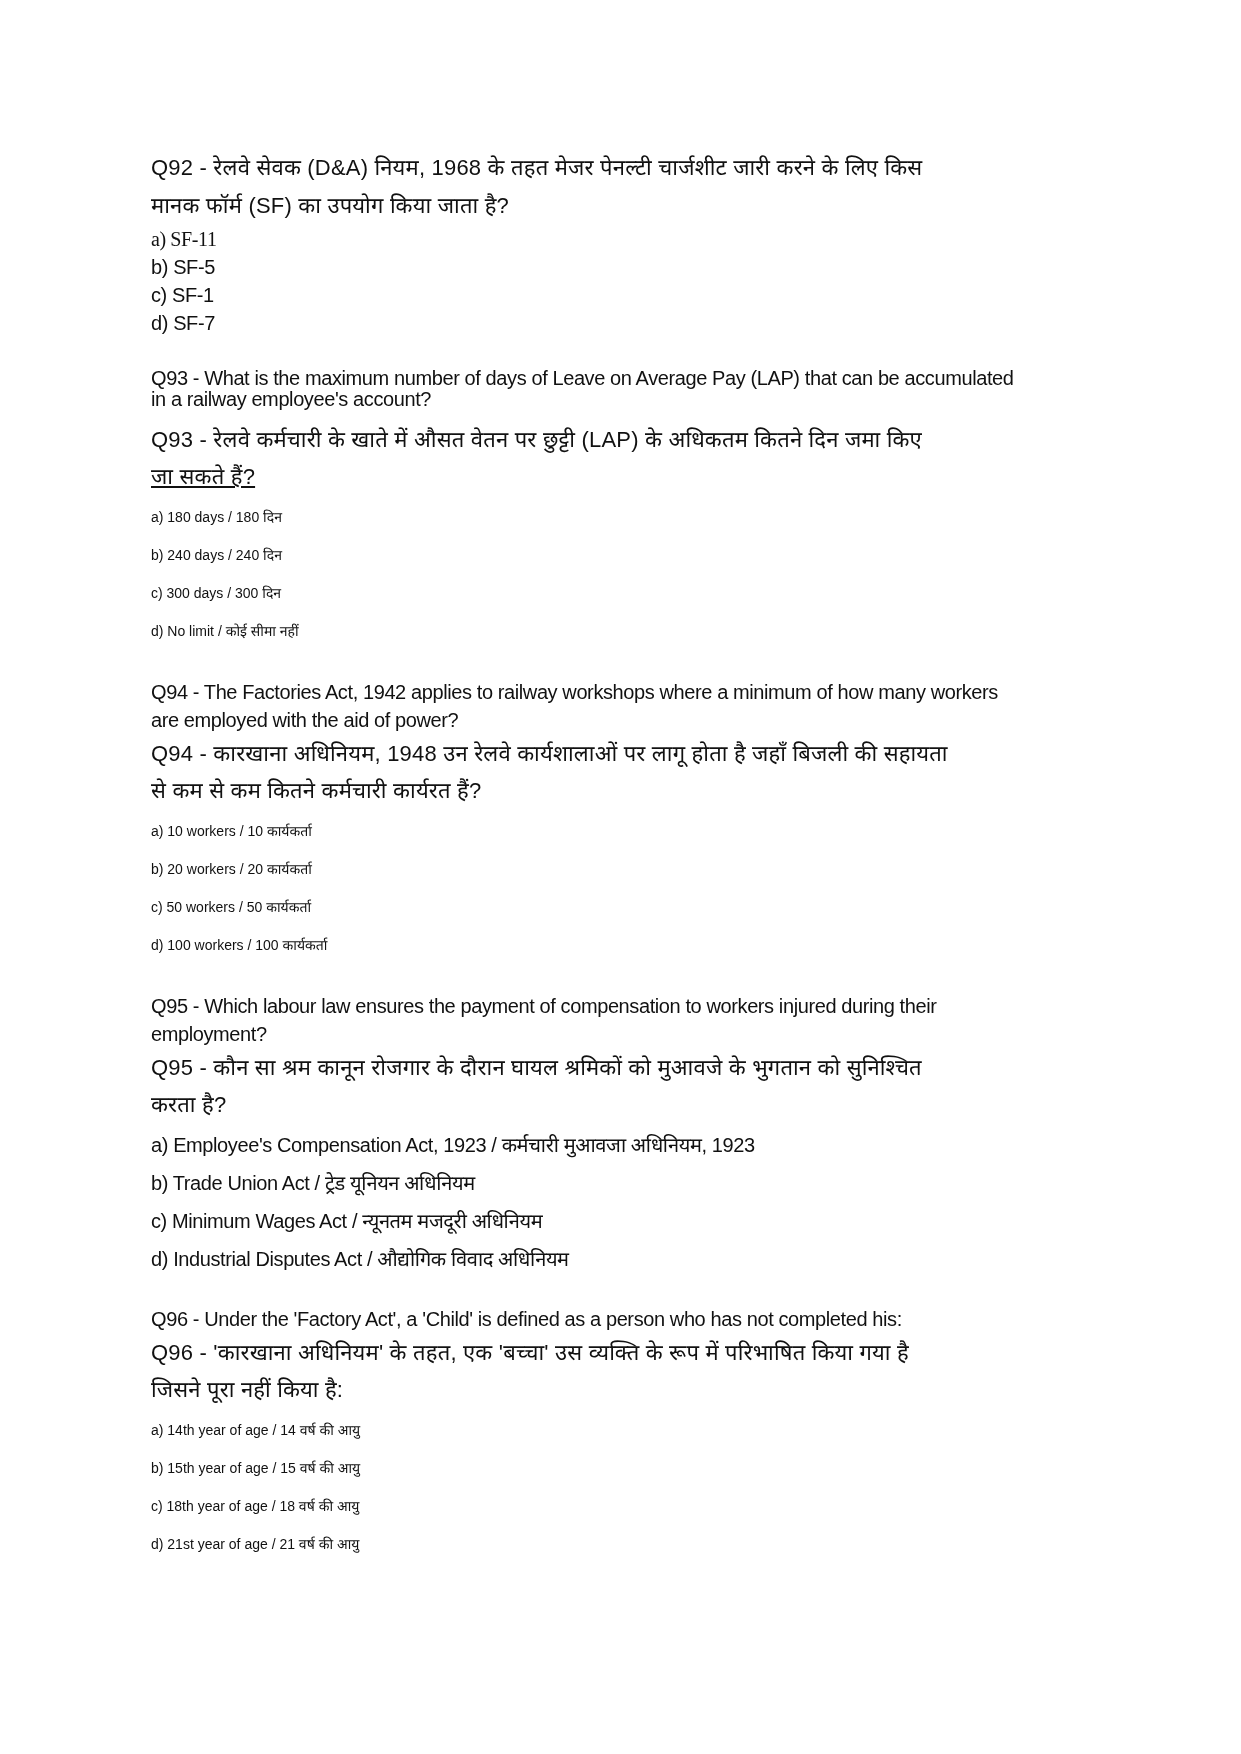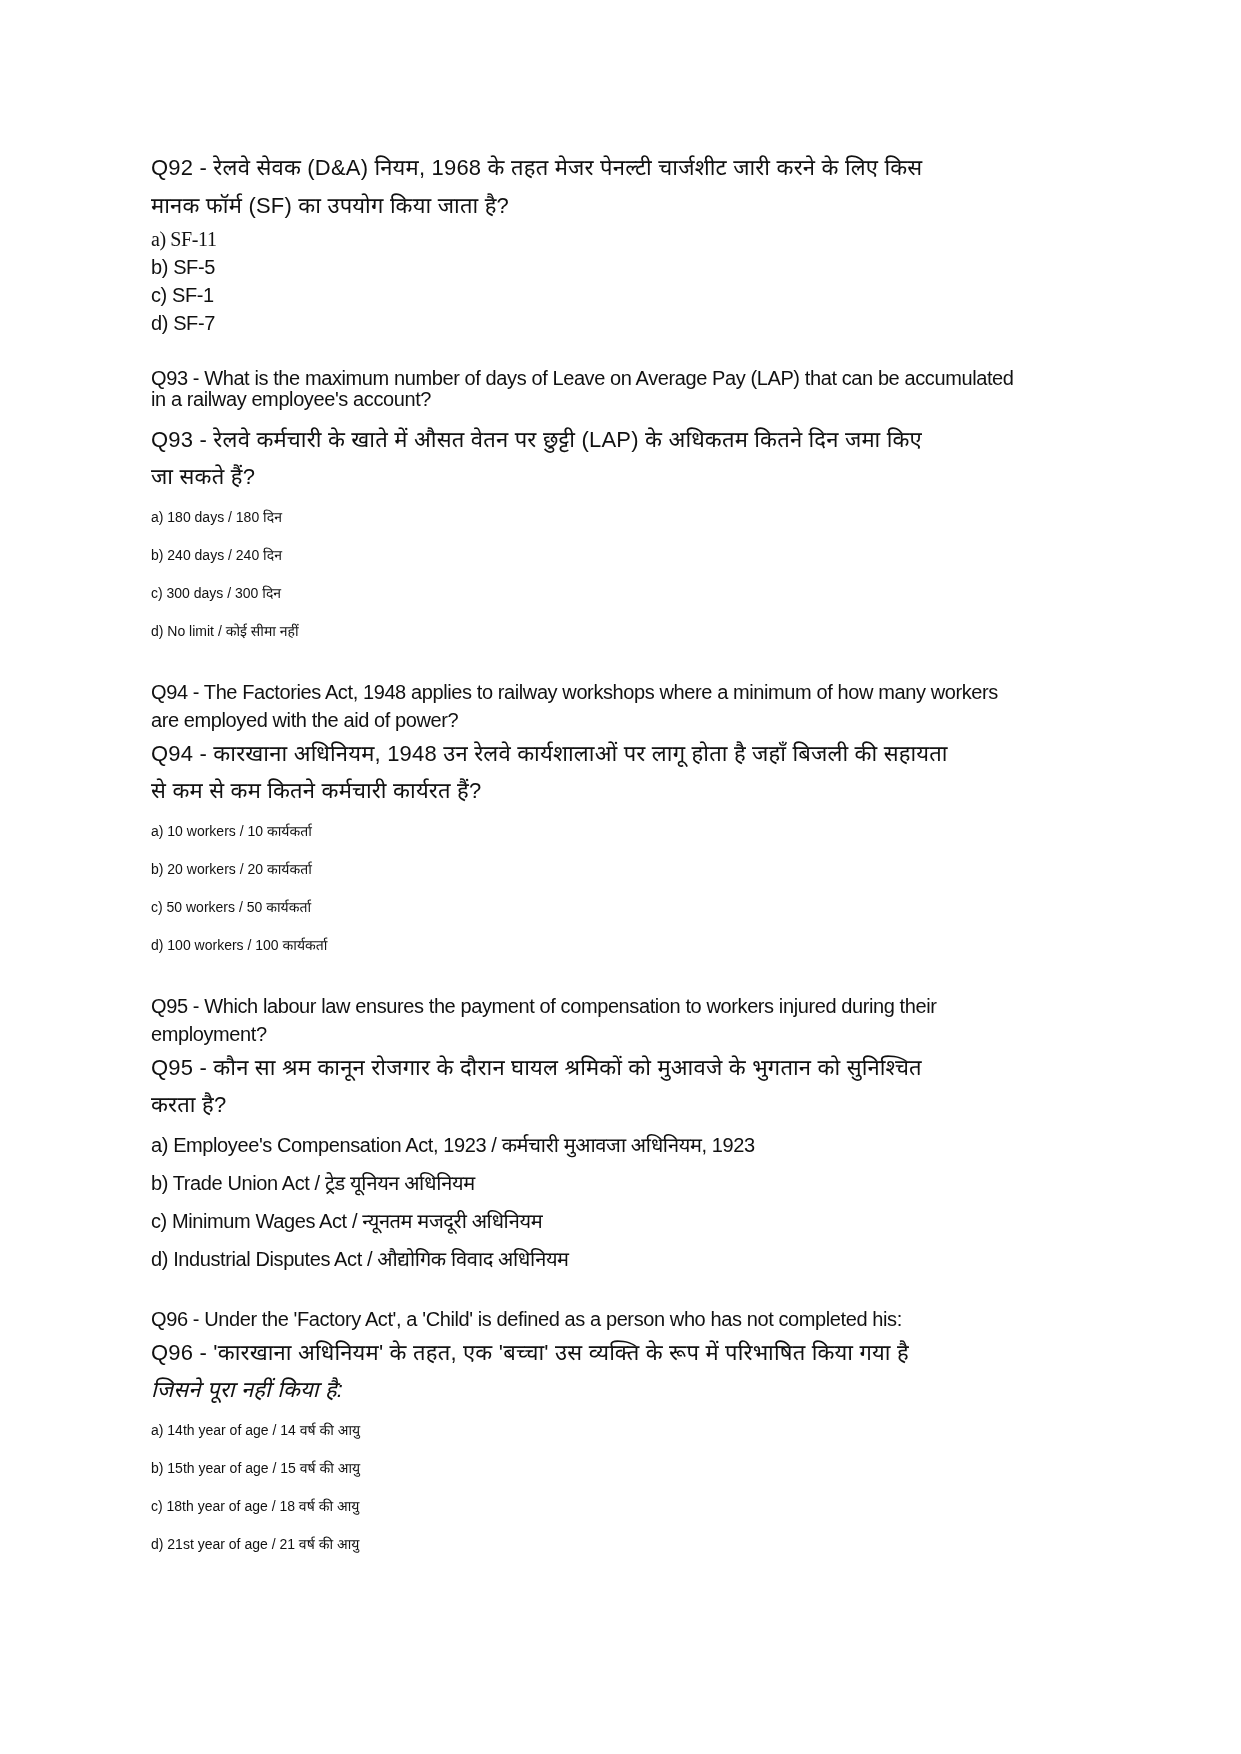--- a/index.html
+++ b/index.html
@@ -55,29 +55,29 @@
     <div class="line en" style="top:226px;font-family:Liberation Serif, serif;">a) SF-11</div>
     <div class="line en" style="top:254px;">b) SF-5</div>
     <div class="line en" style="top:282px;">c) SF-1</div>
     <div class="line en" style="top:310px;">d) SF-7</div>
   </div>
 
   <div class="q-block">
     <div class="line en" style="top:365px;">Q93 - What is the maximum number of days of Leave on Average Pay (LAP) that can be accumulated</div>
     <div class="line en" style="top:386px;">in a railway employee's account?</div>
     <div class="line hi" style="top:427px;">Q93 - रेलवे कर्मचारी के खाते में औसत वेतन पर छुट्टी (LAP) के अधिकतम कितने दिन जमा किए</div>
-    <div class="line hi" style="top:464px;">जा सकते हैं?</div>
+    <div class="line hi" style="top:464px;text-decoration:underline;">जा सकते हैं?</div>
     <div class="line opt" style="top:504px;">a) 180 days / 180  दिन</div>
     <div class="line opt" style="top:542px;">b) 240 days / 240  दिन</div>
     <div class="line opt" style="top:580px;">c) 300 days / 300  दिन</div>
     <div class="line opt" style="top:618px;">d) No limit / कोई  सीमा  नहीं</div>
   </div>
 
   <div class="q-block">
-    <div class="line en" style="top:679px;">Q94 - The Factories Act, 1948 applies to railway workshops where a minimum of how many workers</div>
+    <div class="line en" style="top:679px;">Q94 - The Factories Act, 1942 applies to railway workshops where a minimum of how many workers</div>
     <div class="line en" style="top:707px;">are employed with the aid of power?</div>
     <div class="line hi" style="top:741px;">Q94 - कारखाना अधिनियम, 1948 उन रेलवे कार्यशालाओं पर लागू होता है जहाँ बिजली की सहायता</div>
     <div class="line hi" style="top:778px;">से कम से कम कितने कर्मचारी कार्यरत हैं?</div>
     <div class="line opt" style="top:818px;">a) 10 workers / 10  कार्यकर्ता</div>
     <div class="line opt" style="top:856px;">b) 20 workers / 20  कार्यकर्ता</div>
     <div class="line opt" style="top:894px;">c) 50 workers / 50  कार्यकर्ता</div>
     <div class="line opt" style="top:932px;">d) 100 workers / 100  कार्यकर्ता</div>
   </div>
 
   <div class="q-block">
@@ -87,20 +87,20 @@
     <div class="line hi" style="top:1092px;text-align:center;">करता है?</div>
     <div class="line en" style="top:1132px;">a) Employee's Compensation Act, 1923 / कर्मचारी  मुआवजा  अधिनियम, 1923</div>
     <div class="line en" style="top:1170px;">b) Trade Union Act / ट्रेड  यूनियन  अधिनियम</div>
     <div class="line en" style="top:1208px;">c) Minimum Wages Act / न्यूनतम  मजदूरी  अधिनियम</div>
     <div class="line en" style="top:1246px;">d) Industrial Disputes Act / औद्योगिक  विवाद  अधिनियम</div>
   </div>
 
   <div class="q-block">
     <div class="line en" style="top:1306px;">Q96 - Under the 'Factory Act', a 'Child' is defined as a person who has not completed his:</div>
     <div class="line hi" style="top:1340px;">Q96 - 'कारखाना अधिनियम' के तहत, एक 'बच्चा' उस व्यक्ति के रूप में परिभाषित किया गया है</div>
-    <div class="line hi" style="top:1377px;font-style:italic;">जिसने पूरा नहीं किया है:</div>
+    <div class="line hi" style="top:1377px;">जिसने पूरा नहीं किया है:</div>
     <div class="line opt" style="top:1417px;">a) 14th year of age / 14  वर्ष  की  आयु</div>
     <div class="line opt" style="top:1455px;">b) 15th year of age / 15  वर्ष  की  आयु</div>
     <div class="line opt" style="top:1493px;">c) 18th year of age / 18  वर्ष  की  आयु</div>
     <div class="line opt" style="top:1531px;">d) 21st year of age / 21  वर्ष  की  आयु</div>
   </div>
 
 </div>
 
 </body></html>

